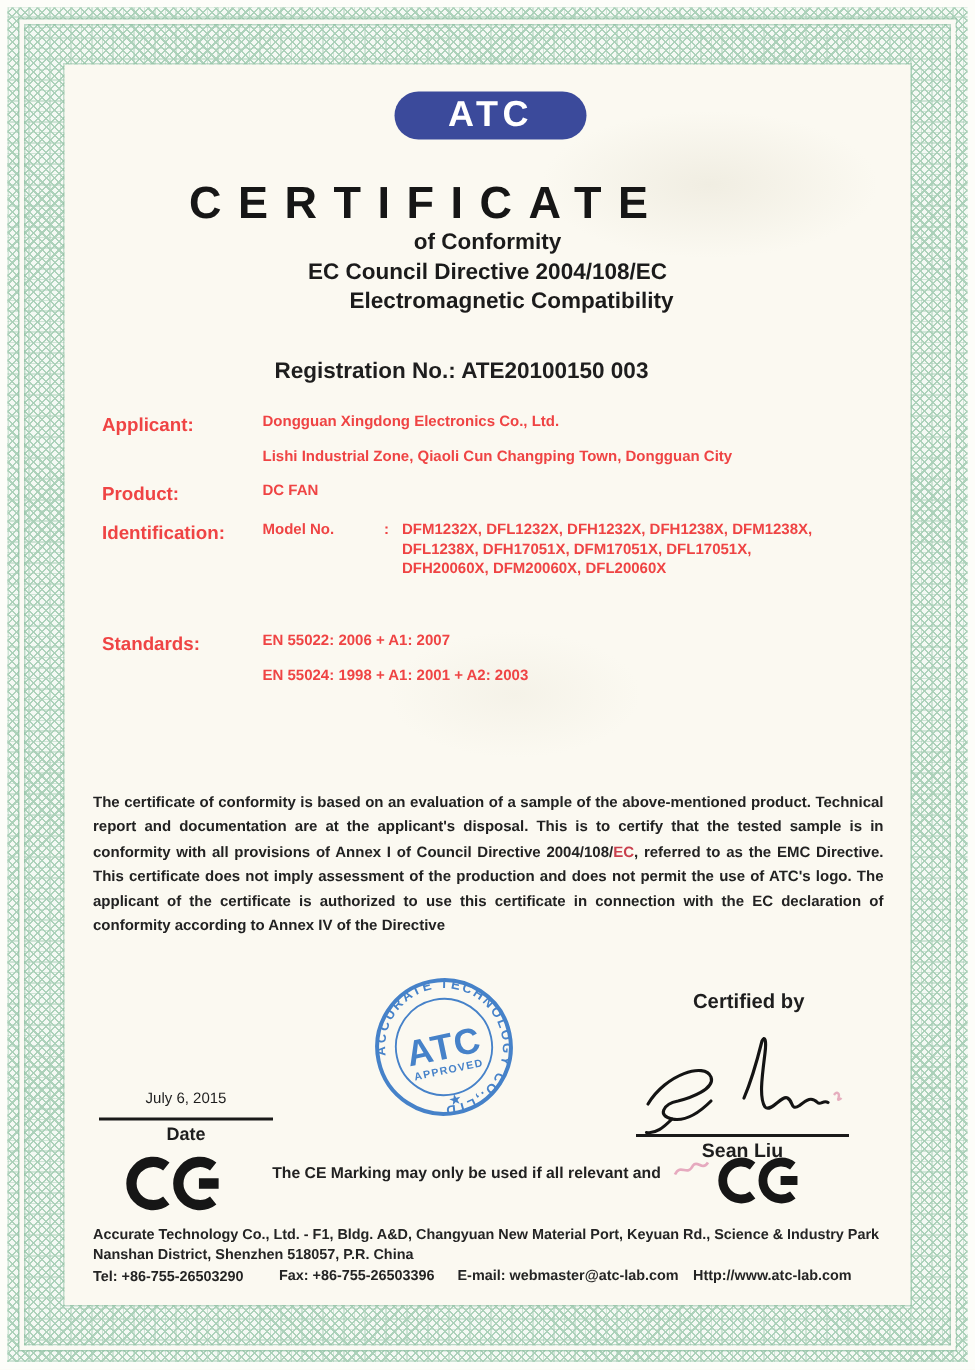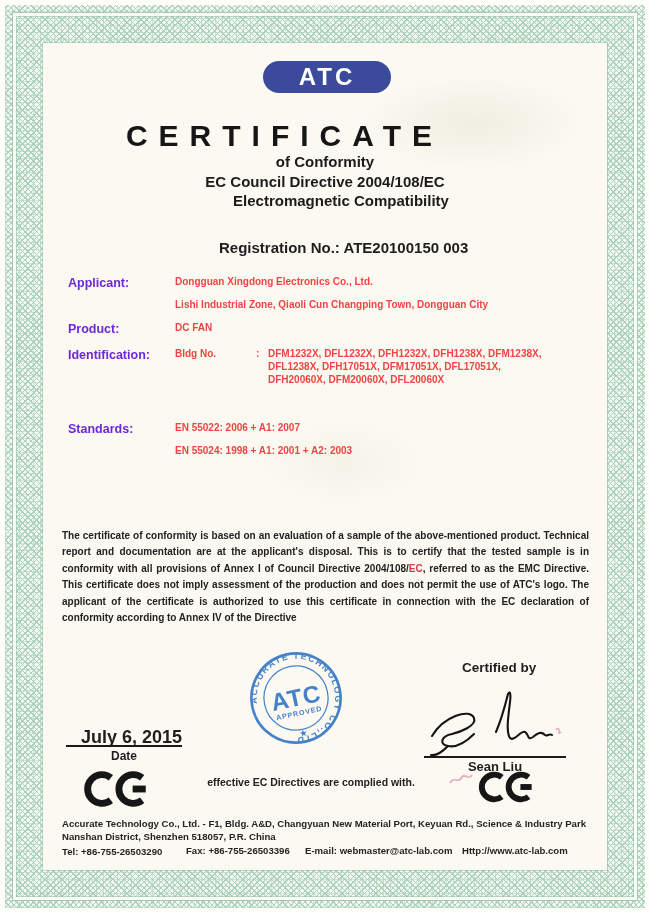--- a/index.html
+++ b/index.html
@@ -42,38 +42,38 @@
   }
   .title{
     left:0;top:119px;width:558px;text-align:center;
     font-size:30px;font-weight:700;letter-spacing:11px;padding-left:11px;box-sizing:border-box;
     color:#161616;
   }
   .sub{left:0;width:650px;text-align:center;font-weight:700;color:#1b1b1b;}
   .sub1{top:153px;font-size:15px;}
   .sub2{top:173px;font-size:15px;}
   .sub3{top:192px;font-size:15px;margin-left:16px;}
-  .registration{left:183px;top:239px;font-size:15px;font-weight:700;margin-left:36px;}
+  .registration{left:183px;top:239px;font-size:15px;font-weight:700;}
   
-  .lbl{font-size:12.5px;font-weight:700;color:#6d28d9;}
+  .lbl{font-size:12.5px;font-weight:700;color:#ef4444;}
   .val{font-size:10px;font-weight:700;color:#ef4444;}
   
   .body-par{
     left:62px;top:528px;width:527px;
     font-size:10px;font-weight:700;line-height:16.4px;
     text-align:justify;color:#222;
   }
   .red{color:#c9404d;}
   
   .stamp{left:247px;top:649px;width:98px;height:98px;transform:rotate(-12deg);opacity:.88;}
   
   .certified{left:462px;top:660px;font-size:13.5px;font-weight:700;}
   .rule{background:#1a1a1a;height:2px;}
   .sig-name{left:424px;top:759px;width:142px;text-align:center;font-size:13px;font-weight:700;}
-  .date-val{left:66px;top:727px;width:116px;text-align:right;font-size:18px;font-weight:700;}
+  .date-val{left:66px;top:727px;width:116px;text-align:center;font-size:10px;font-weight:400;}
   .date-lbl{left:66px;top:749px;width:116px;text-align:center;font-size:12px;font-weight:700;}
   
   .ce-note{left:178px;top:775px;width:266px;text-align:center;font-size:10.5px;font-weight:700;line-height:14px;color:#222;}
   
   .foot{font-size:9.6px;font-weight:700;color:#242424;white-space:nowrap;}
 </style>
 </head>
 <body>
 
 <div class="frame"></div>
@@ -89,21 +89,21 @@
 <div class="abs registration">Registration No.: ATE20100150 003</div>
 
 <div class="abs lbl" style="left:68px;top:276px;">Applicant:</div>
 <div class="abs val" style="left:175px;top:276px;">Dongguan Xingdong Electronics Co., Ltd.</div>
 <div class="abs val" style="left:175px;top:299px;">Lishi Industrial Zone, Qiaoli Cun Changping Town, Dongguan City</div>
 
 <div class="abs lbl" style="left:68px;top:322px;">Product:</div>
 <div class="abs val" style="left:175px;top:322px;">DC FAN</div>
 
 <div class="abs lbl" style="left:68px;top:348px;">Identification:</div>
-<div class="abs val" style="left:175px;top:348px;">Bldg No.</div>
+<div class="abs val" style="left:175px;top:348px;">Model No.</div>
 <div class="abs val" style="left:256px;top:348px;">:</div>
 <div class="abs val" style="left:268px;top:348px;">DFM1232X, DFL1232X, DFH1232X, DFH1238X, DFM1238X,</div>
 <div class="abs val" style="left:268px;top:361px;">DFL1238X, DFH17051X, DFM17051X, DFL17051X,</div>
 <div class="abs val" style="left:268px;top:374px;">DFH20060X, DFM20060X, DFL20060X</div>
 
 <div class="abs lbl" style="left:68px;top:422px;">Standards:</div>
 <div class="abs val" style="left:175px;top:422px;">EN 55022: 2006 + A1: 2007</div>
 <div class="abs val" style="left:175px;top:445px;">EN 55024: 1998 + A1: 2001 + A2: 2003</div>
 
 <div class="abs body-par">
@@ -146,21 +146,21 @@
 
 <svg class="abs" style="left:82px;top:769px;" width="70" height="40" viewBox="0 0 112 60">
   <g fill="none" stroke="#161616" stroke-width="11">
     <path d="M46.2,11.9 A23,23 0 1 0 46.2,48.1"></path>
     <path d="M96.2,11.9 A23,23 0 1 0 96.2,48.1"></path>
     <path d="M81,30 L102,30"></path>
   </g>
 </svg>
 
 <div class="abs ce-note">
-  <div>effective EC Directives are complied with.</div>
+  <div>The CE Marking may only be used if all relevant and</div>
 </div>
 
 <svg class="abs" style="left:448px;top:771px;" width="26" height="16" viewBox="0 0 26 16">
   <path d="M2,12 C6,4 10,14 14,6 C17,2 20,10 24,4" fill="none" stroke="#df8fae" stroke-width="1.8" opacity=".75"></path>
 </svg>
 <svg class="abs" style="left:477px;top:770px;" width="60" height="34" viewBox="0 0 112 60">
   <g fill="none" stroke="#161616" stroke-width="11">
     <path d="M46.2,11.9 A23,23 0 1 0 46.2,48.1"></path>
     <path d="M96.2,11.9 A23,23 0 1 0 96.2,48.1"></path>
     <path d="M81,30 L102,30"></path>

